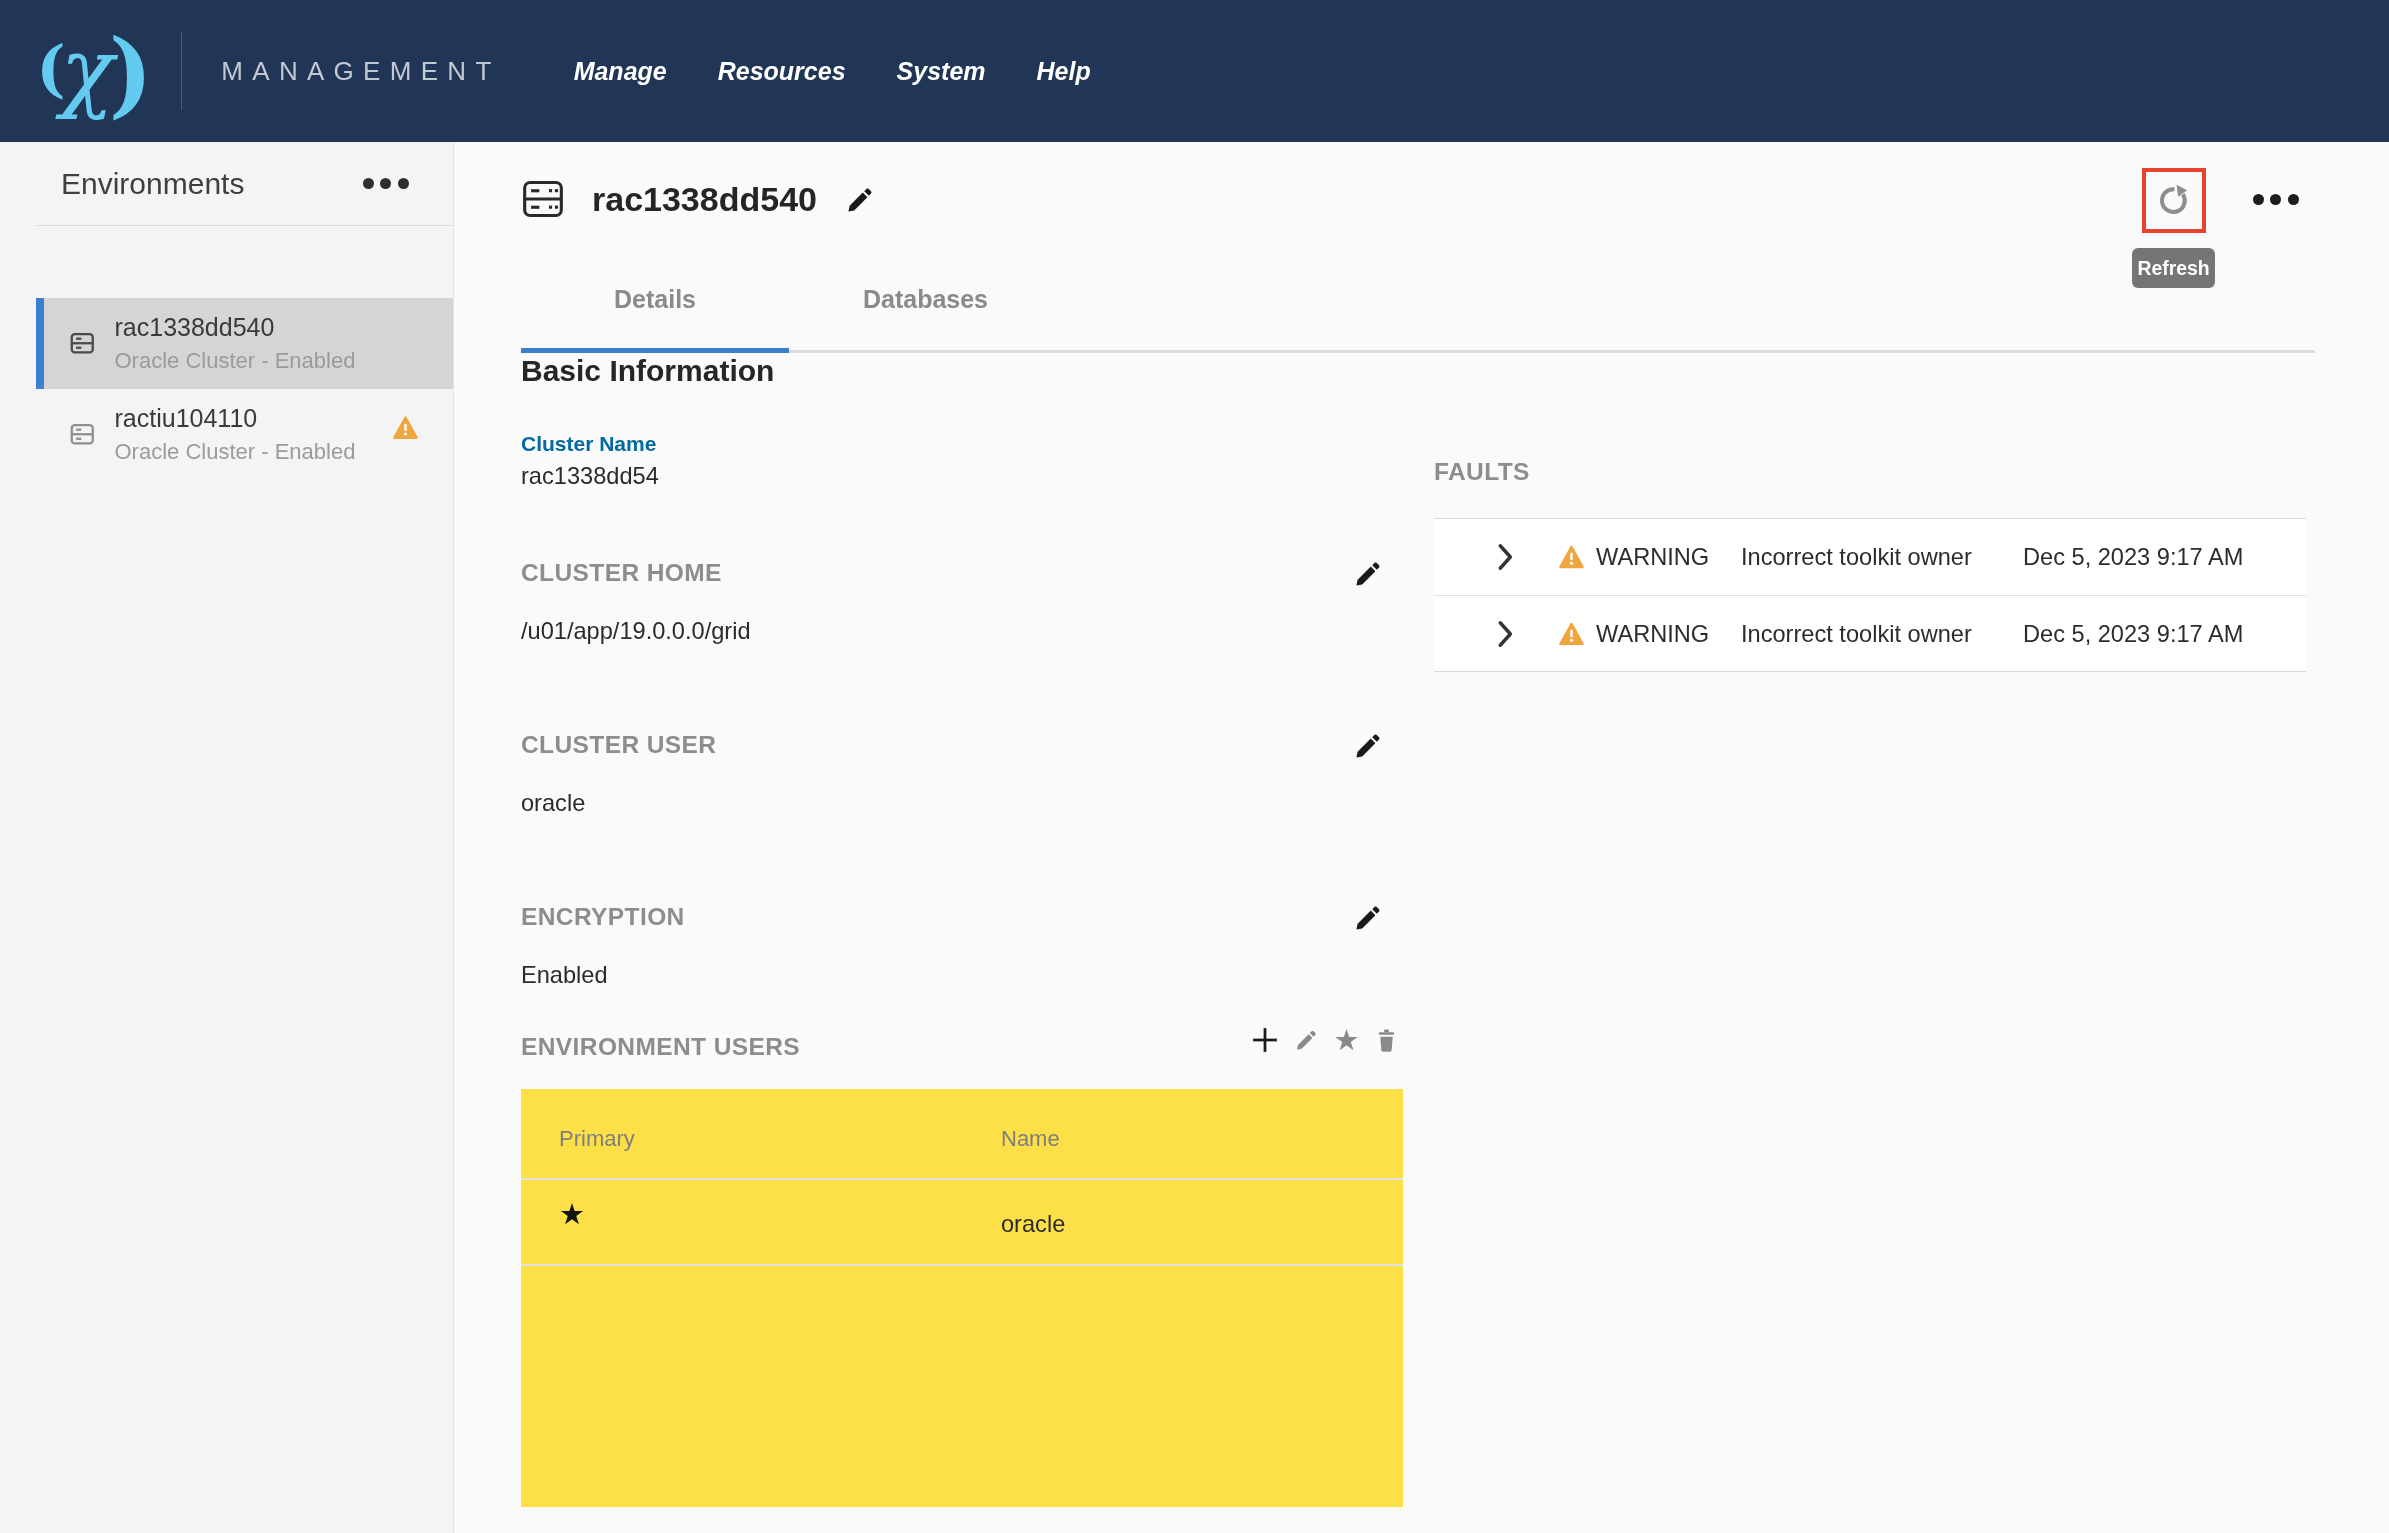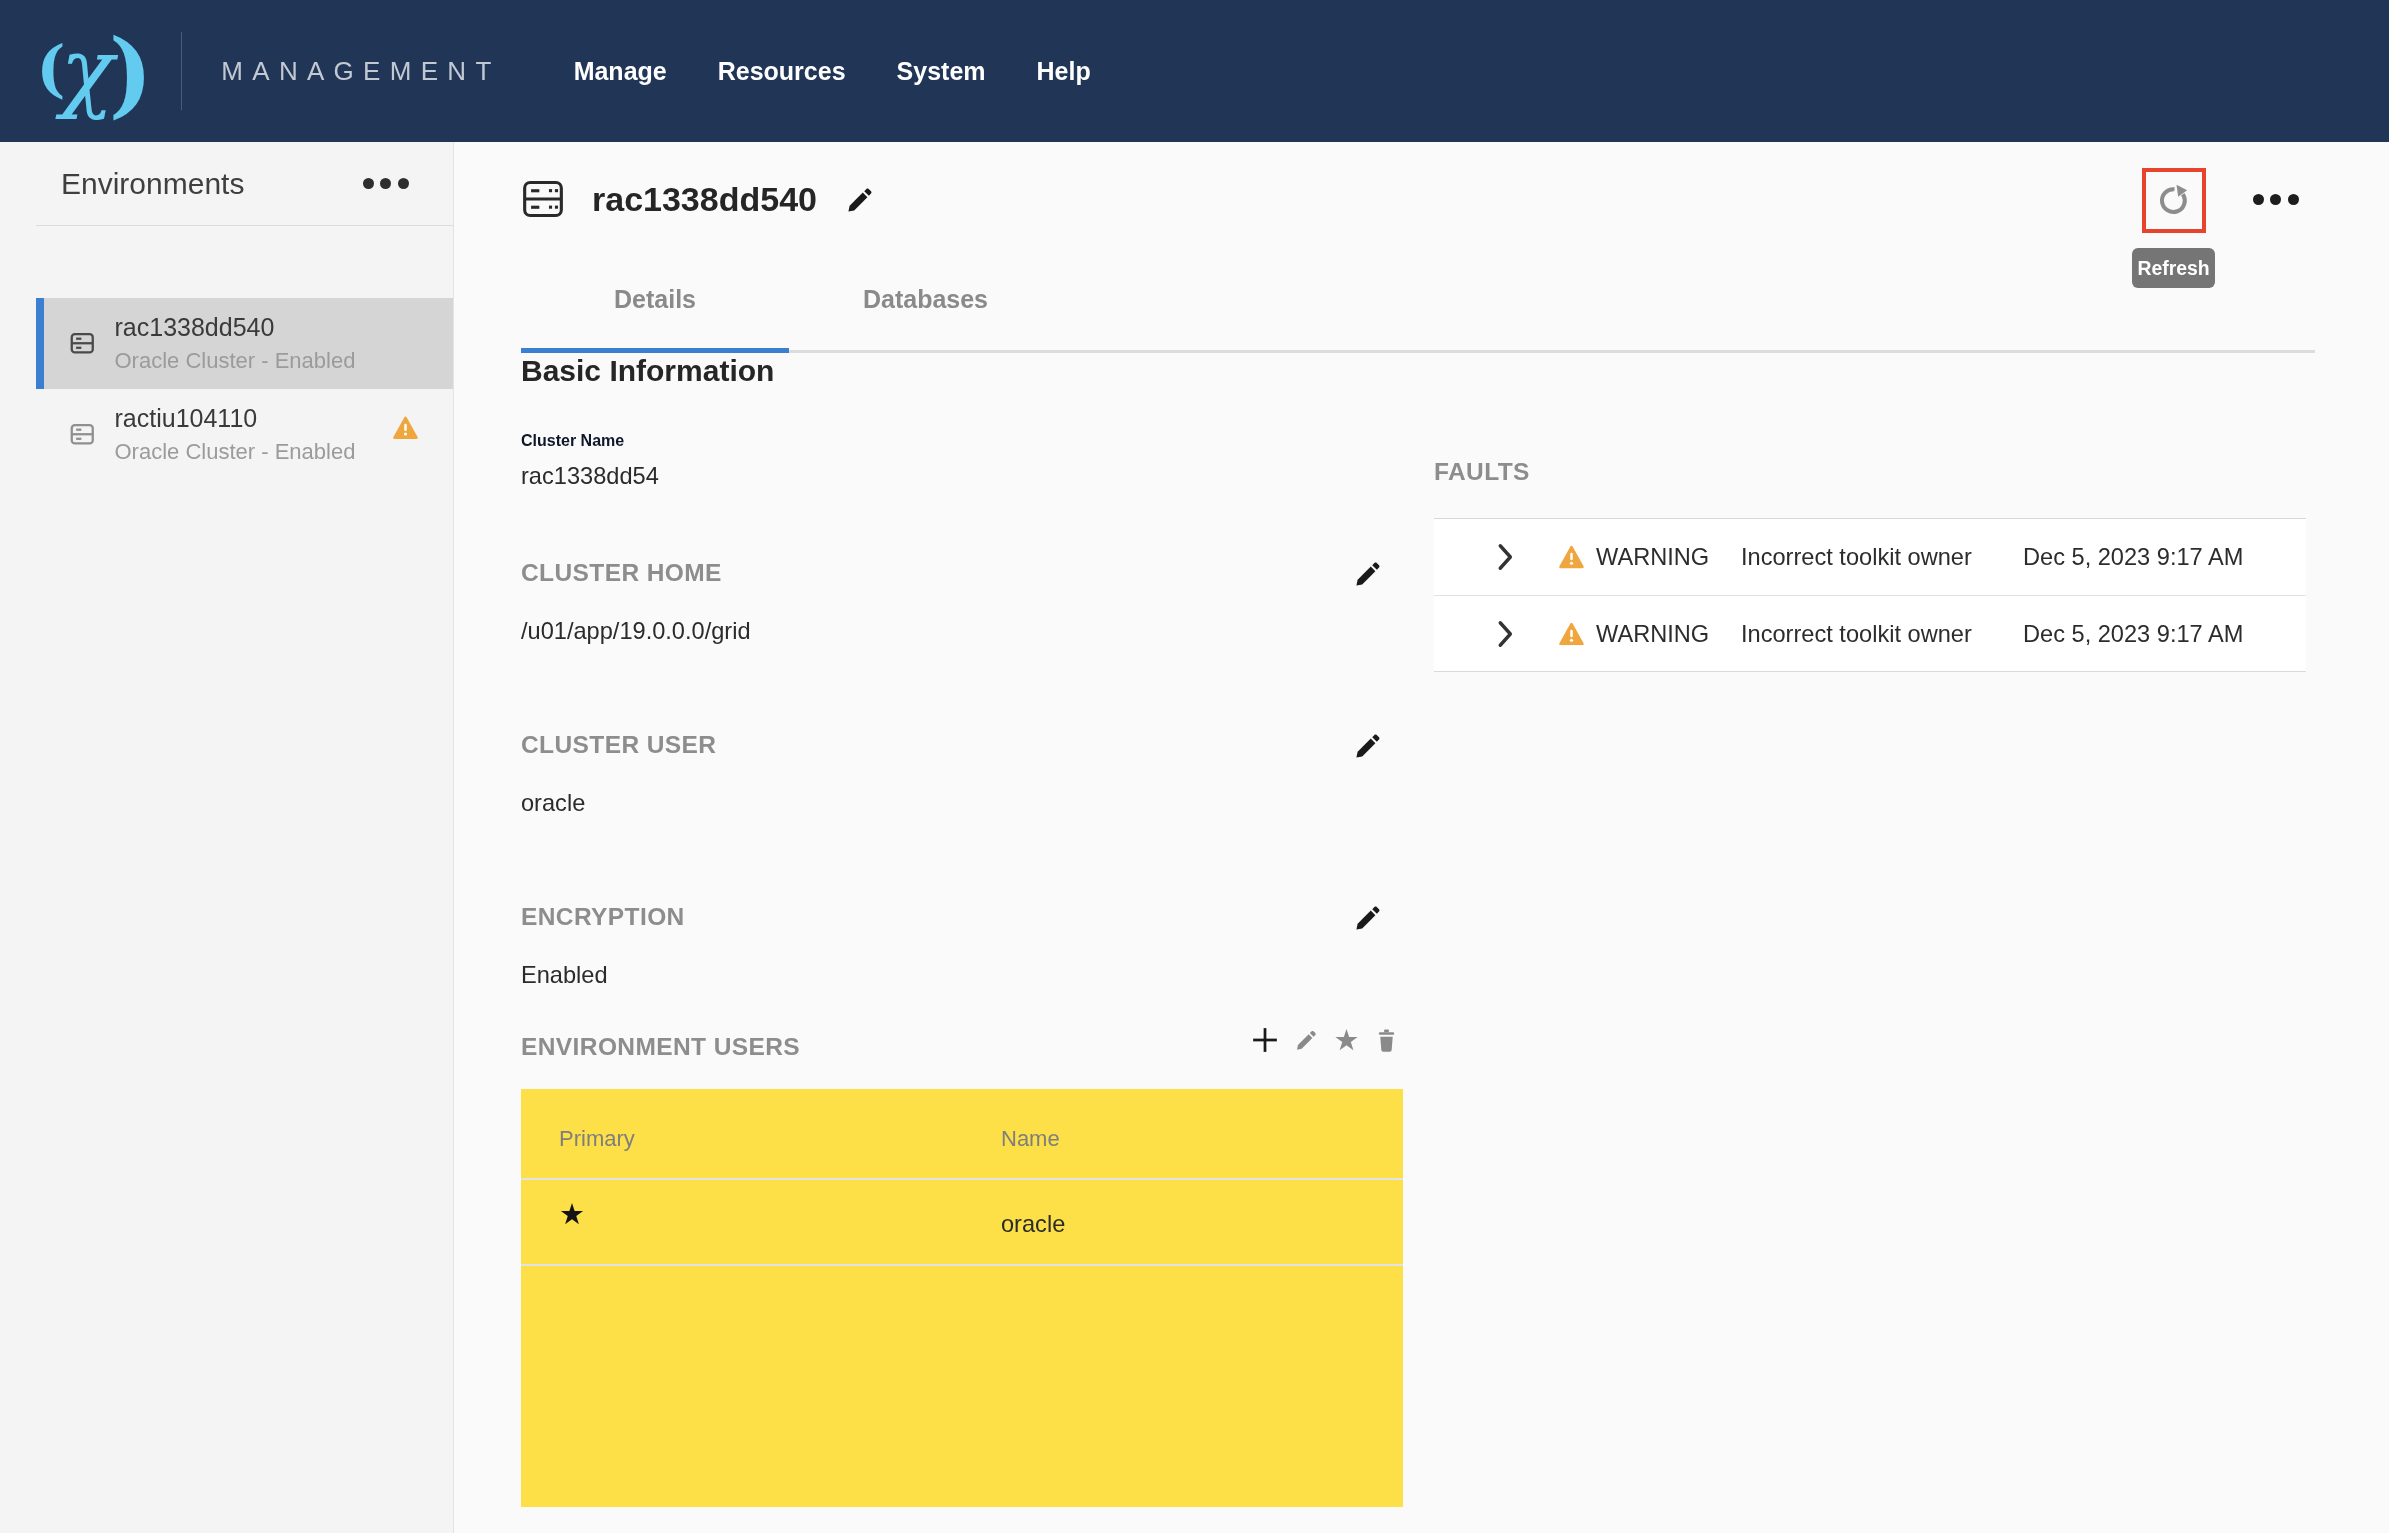--- a/index.html
+++ b/index.html
@@ -11,21 +11,21 @@
   .navbar { position:absolute; left:0; top:0; width:2389px; height:142px;
             background:#213657; display:flex; align-items:center; }
   .logo { margin-left:27px; width:135px; display:flex; align-items:center; justify-content:center;
           color:#62cbef; cursor:pointer; user-select:none; }
   .logo .p1 { font-family:"DejaVu Serif", serif; font-size:62px; font-weight:bold; transform:translateY(-3.4px); }
   .logo .chi { font-family:"DejaVu Serif", serif; font-style:italic; font-size:88px; line-height:1; margin:0 -5px; }
   .logo .p2 { font-family:"DejaVu Serif", serif; font-size:93px; font-weight:bold; transform:translateY(1.7px); }
   .nav-divider { width:1.7px; height:78px; background:#4c5c76; margin-left:18.6px; }
   .brand { margin-left:39px; font-size:26px; letter-spacing:9.3px; color:#c2c9d2; font-weight:400; }
   .topnav { margin-left:73px; display:flex; }
-  .topnav span { color:#ffffff; font-size:25px; font-weight:bold; margin-right:51px; cursor:pointer; }
+  .topnav span { color:#ffffff; font-size:25px; font-weight:bold; margin-right:51px; cursor:pointer;font-style:italic; }
 
   
   .sidebar { position:absolute; left:0; top:142px; width:454px; height:1392px;
              background:#f4f4f4; border-right:0.8px solid #e3e3e3;padding-left:36px; }
   .sidebar-head { height:84px; display:flex; align-items:center; justify-content:space-between;
                   border-bottom:1.7px solid #dcdcdc; padding:0 44px 0 25px; }
   .sidebar-head h1 { font-size:30px; font-weight:400; color:#3f3f3f; }
   .dots { display:flex; align-items:center; cursor:pointer; }
   .dots i { width:11px; height:11px; border-radius:50%; background:#2e2e2e; margin-left:6.7px; }
   .filter-box { position:relative; margin:29px 17px 0 15px; }
@@ -59,21 +59,21 @@
   
   .tabs { position:absolute; left:67px; top:143px; display:flex; }
   .tab { width:268px; text-align:center; font-size:25px; font-weight:bold; color:#8a8a8a; cursor:pointer; }
   .tab + .tab { width:273px; }
   .tab-gray-line { position:absolute; left:67px; top:208px; width:1794px; height:2.5px; background:#dcdcdc; }
   .tab-blue-line { position:absolute; left:67px; top:206px; width:268px; height:5px; background:#3b7fd0; }
 
   
   .abs { position:absolute; }
   .h-basic { left:67px; top:212px; font-size:30px; font-weight:bold; color:#262626; }
-  .lbl-b  { font-size:16px; font-weight:bold; color:#0f172a; }
+  .lbl-b  { font-size:21px; font-weight:bold; color:#0369a1; }
   .val    { font-size:23.6px; color:#2b2b2b; }
   .sec-lbl { font-size:24.5px; font-weight:bold; color:#8d8d8d; letter-spacing:0.4px; }
   .pencil { cursor:pointer; }
   .users-toolbar { position:absolute; left:796px; top:883px; display:flex; align-items:center; }
   .users-toolbar > * { margin-left:15px; cursor:pointer; }
   .users-toolbar > :first-child { margin-left:0; }
   .tool-star { font-size:29px; color:#8a8a8a; line-height:25px; }
 
   
   .users-card { position:absolute; left:67px; top:947px; width:882px; height:418px; background:#fde047; }

